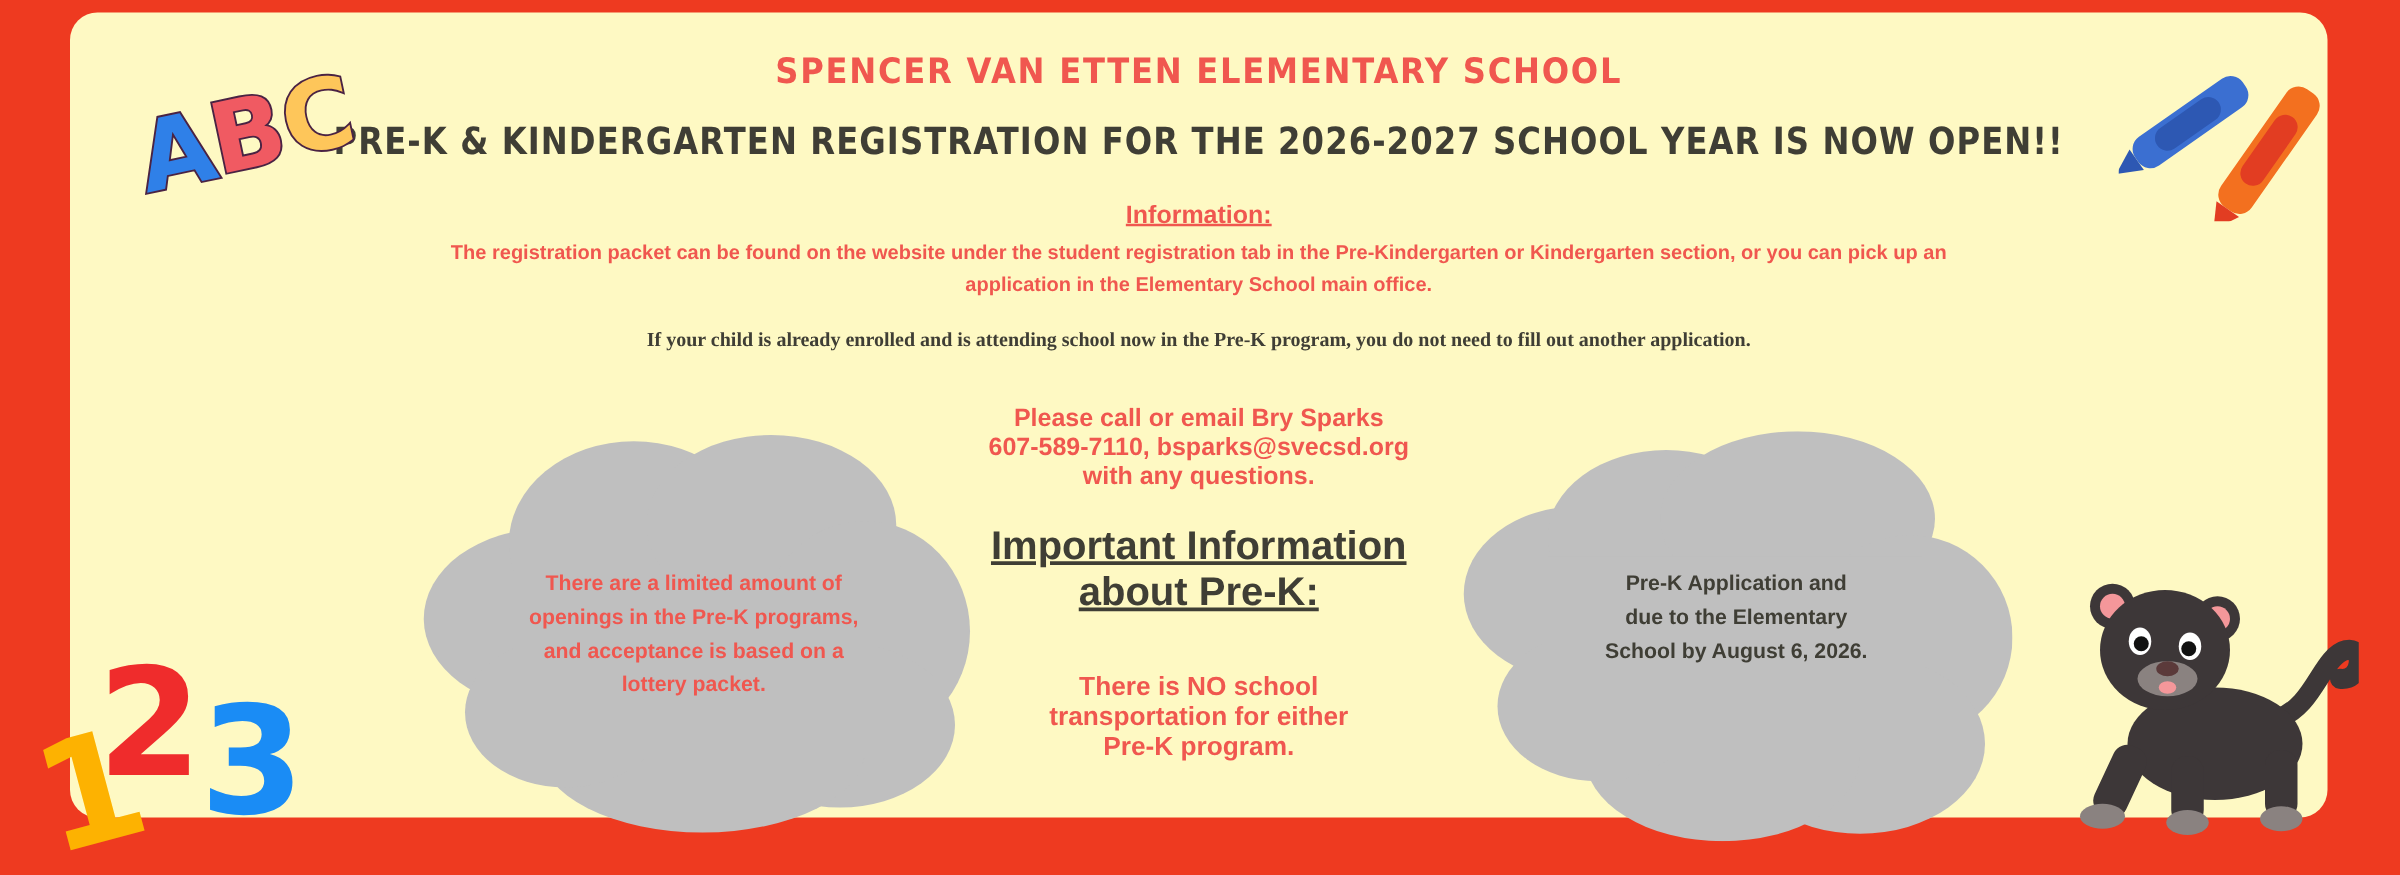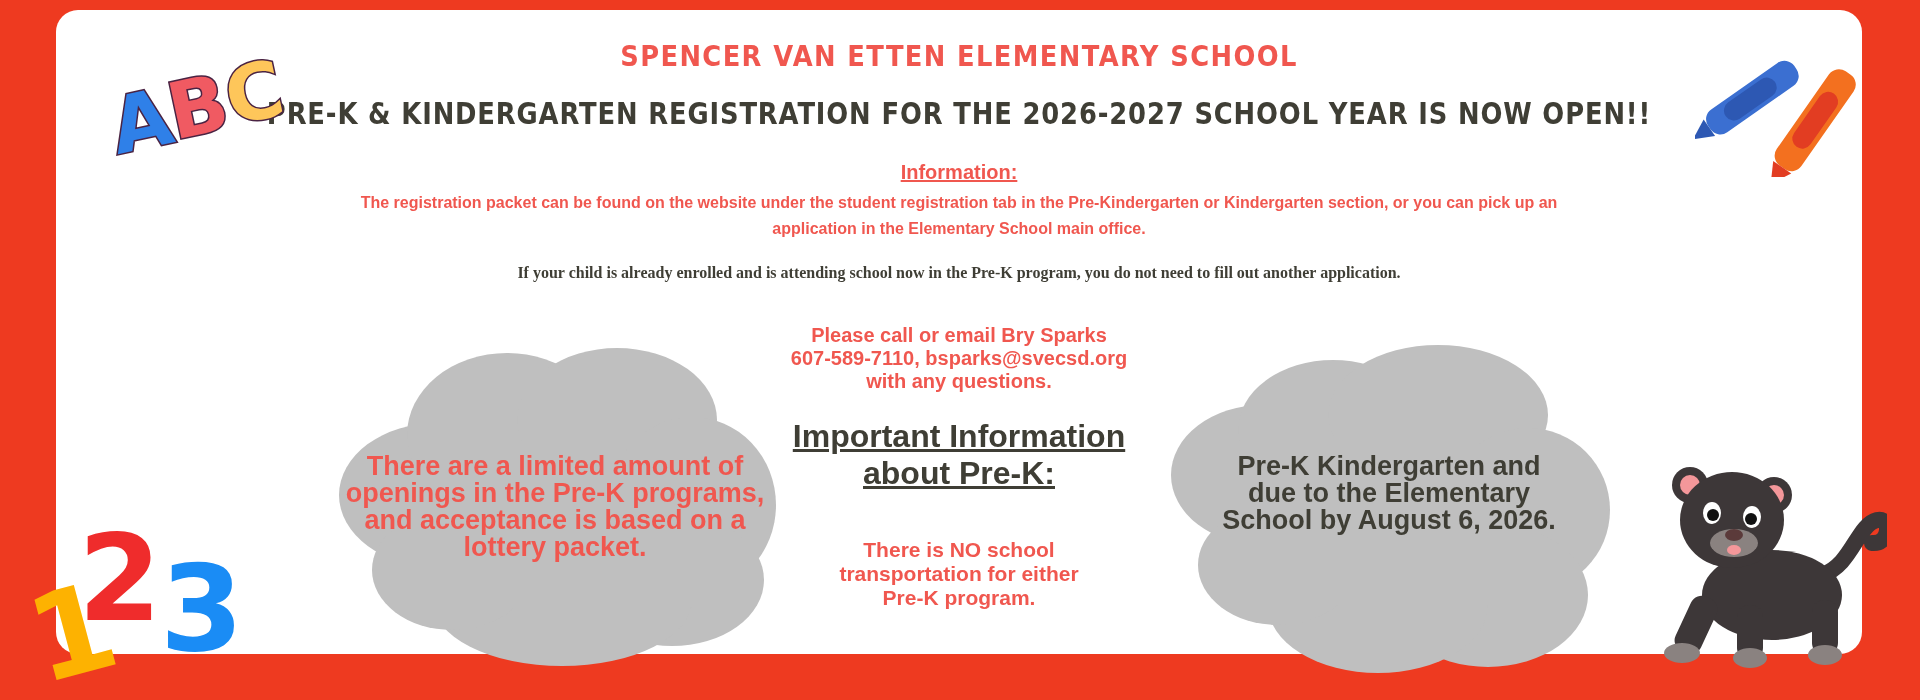--- a/index.html
+++ b/index.html
@@ -5,21 +5,21 @@
   html, body { margin: 0; padding: 0; }
   body {
     width: 1920px; height: 700px; overflow: hidden;
     background: #ee3a20;
     position: relative;
     font-family: "Liberation Sans", sans-serif;
   }
   .card {
     position: absolute; left: 56px; top: 10px;
     width: 1806px; height: 644px;
-    background: #ffffff; border-radius: 22px;
+    background: #fef9c3; border-radius: 22px;
   }
   .abs { position: absolute; }
   .center-text { text-align: center; left: 0; right: 0; }
 
   .school-title {
     top: 30px; font-size: 28px; font-weight: bold; color: #f0574f;
     letter-spacing: 1.5px; font-family: "DejaVu Sans", sans-serif;
     text-transform: uppercase; transform: scaleX(0.92);
   }
   .headline {
@@ -47,21 +47,21 @@
     text-decoration: underline; line-height: 37px;
   }
   .no-transport {
     top: 528px; font-size: 21px; font-weight: bold; color: #f0574f; line-height: 24px;
   }
 
   .cloud { position: absolute; }
   .cloud svg { position: absolute; left: 0; top: 0; }
   .cloud-text {
     position: absolute; left: 0; right: 0; text-align: center;
-    font-weight: bold; font-size: 27px; line-height: 27px;
+    font-weight: bold; font-size: 17px; line-height: 27px;
   }
   .cloud-left { left: 332px; top: 345px; width: 446px; height: 323px; }
   .cloud-left .cloud-text { top: 108px; color: #f0574f; }
   .cloud-right { left: 1168px; top: 345px; width: 442px; height: 328px; }
   .cloud-right .cloud-text { top: 108px; color: #3f3e35; }
 
   .deco { position: absolute; }
 </style>
 </head>
 <body>
@@ -122,21 +122,21 @@
       <ellipse cx="165" cy="85" rx="95" ry="70"></ellipse>
       <ellipse cx="270" cy="70" rx="110" ry="70"></ellipse>
       <ellipse cx="360" cy="165" rx="82" ry="82"></ellipse>
       <ellipse cx="320" cy="250" rx="100" ry="72"></ellipse>
       <ellipse cx="210" cy="260" rx="110" ry="68"></ellipse>
       <ellipse cx="110" cy="220" rx="80" ry="60"></ellipse>
       <rect x="70" y="100" width="300" height="160"></rect>
     </g>
   </svg>
   <div class="cloud-text">
-    <div>Pre-K Kindergarten and</div>
+    <div>Pre-K Application and</div>
     <div>due to the Elementary</div>
     <div>School by August 6, 2026.</div>
   </div>
 </div>
 
 <svg class="deco" style="left:108px; top:45px;" width="180" height="115" viewBox="0 0 180 115">
   <g font-family="DejaVu Sans, sans-serif" font-weight="bold" font-size="78" stroke="#4a2343" stroke-width="3" paint-order="stroke">
     <text x="2" y="102" fill="#2f80e8" transform="rotate(-12 40 70)">A</text>
     <text x="60" y="88" fill="#f05a62" transform="rotate(-12 95 60)">B</text>
     <text x="118" y="74" fill="#fec65a" transform="rotate(-12 150 50)">C</text>

